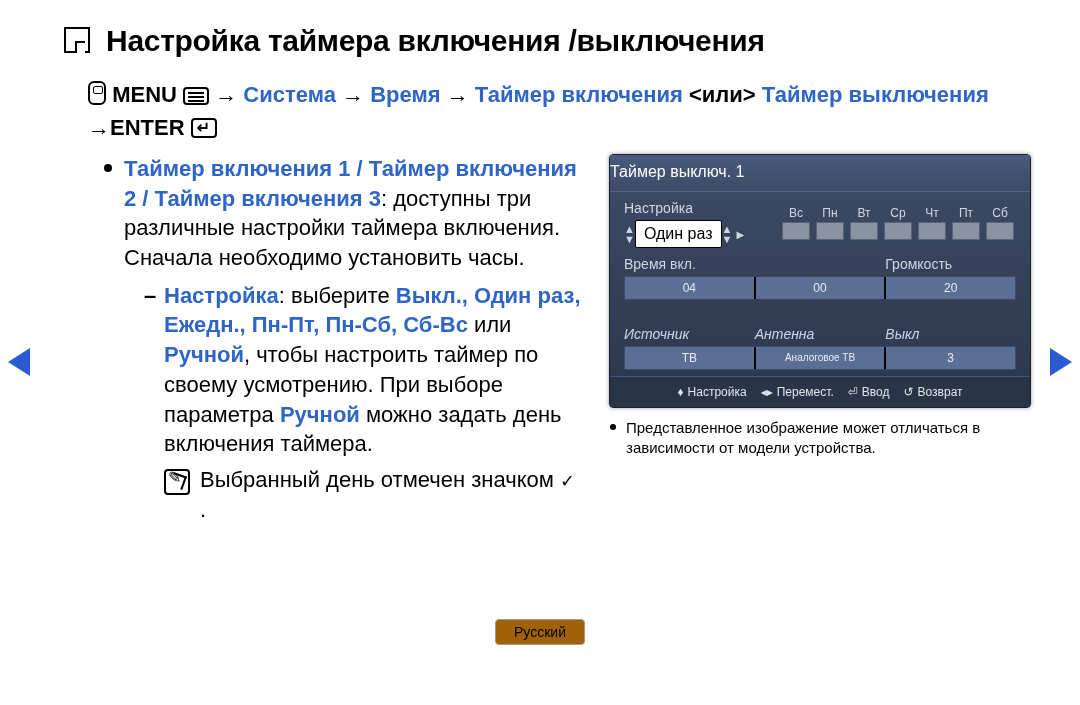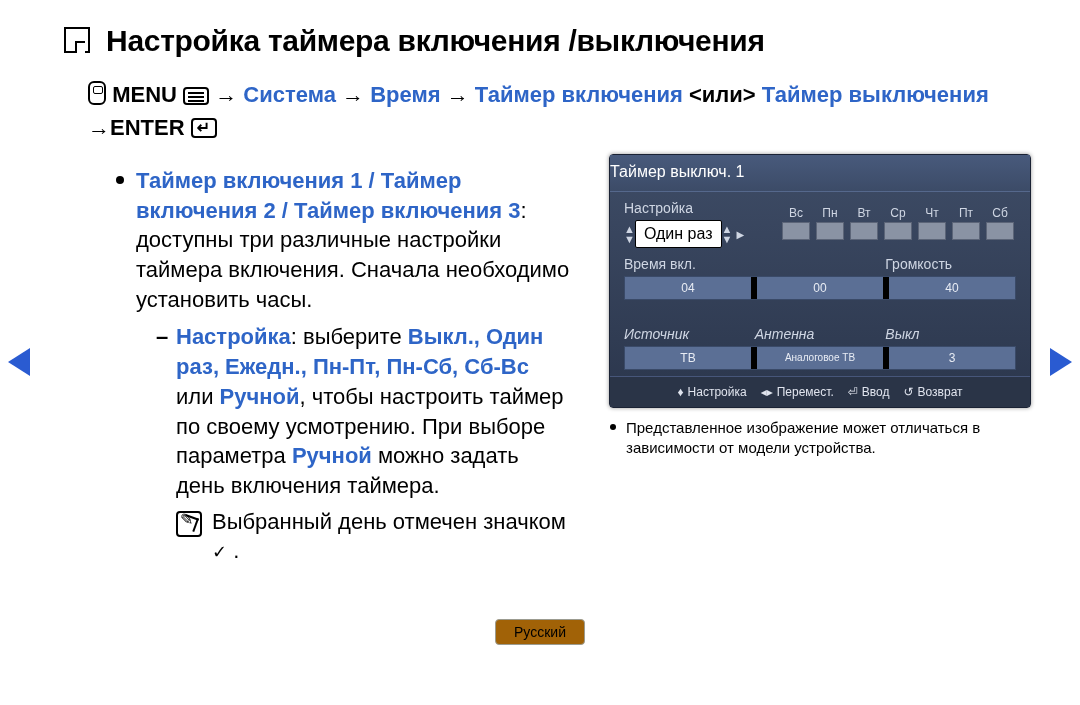--- a/index.html
+++ b/index.html
@@ -95,21 +95,21 @@
   .columns {
     display: flex;
     gap: 24px;
     margin-top: 0;
   }
   .left {
     flex: 0 0 520px;
     font-size: 22px;
     line-height: 1.35;
   }
-  .left ul { list-style: none; padding: 0; margin: 12px; }
+  .left ul { list-style: none; padding: 0; margin: 0; }
   .left .lvl1 { padding-left: 60px; position: relative; }
   .left .lvl1::before {
     content: ""; position: absolute; left: 40px; top: 10px;
     width: 8px; height: 8px; background: #000; border-radius: 50%;
   }
   .left .lvl2 { padding-left: 100px; position: relative; margin-top: 8px; }
   .left .lvl2::before {
     content: "–"; position: absolute; left: 80px; top: 0;
     font-size: 22px; font-weight: bold;
   }
@@ -166,21 +166,21 @@
 
   .field-head { display:flex; gap: 0; margin-top:6px; }
   .field-head .hd { color:#cfd6e3; font-size:14px; }
   .val-strip {
     display:flex; height: 22px; margin-top: 4px; gap:0;
     background: #5b6f95;
     border: 1px solid #3a4a68;
   }
   .val-strip .cell {
     flex:1; text-align:center; line-height:22px; font-size:12px;
-    border-right: 6px solid #000000;
+    border-right: 2px solid #000000;
     color:#e8ecf4;
   }
   .val-strip .cell:last-child { border-right:none; }
   .osd-footer {
     display:flex; gap: 14px; justify-content:center;
     padding: 8px 4px;
     background: #2a3447;
     border-top: 1px solid #47567a;
     font-size: 12px;
     color: #e0e4ee;
@@ -330,21 +330,21 @@
             </div>
           </div>
 
           <div class="field-head">
             <span class="hd" style="flex:2;">Время вкл.</span>
             <span class="hd" style="flex:1;">Громкость</span>
           </div>
           <div class="val-strip">
             <span class="cell">04</span>
             <span class="cell">00</span>
-            <span class="cell">40</span>
+            <span class="cell">20</span>
           </div>
 
           <div class="field-head" style="margin-top:26px;font-style:italic;">
             <span class="hd" style="flex:1;">Источник</span>
             <span class="hd" style="flex:1;">Антенна</span>
             <span class="hd" style="flex:1;">Выкл</span>
           </div>
           <div class="val-strip">
             <span class="cell">ТВ</span>
             <span class="cell" style="font-size:10px;">Аналоговое ТВ</span>

